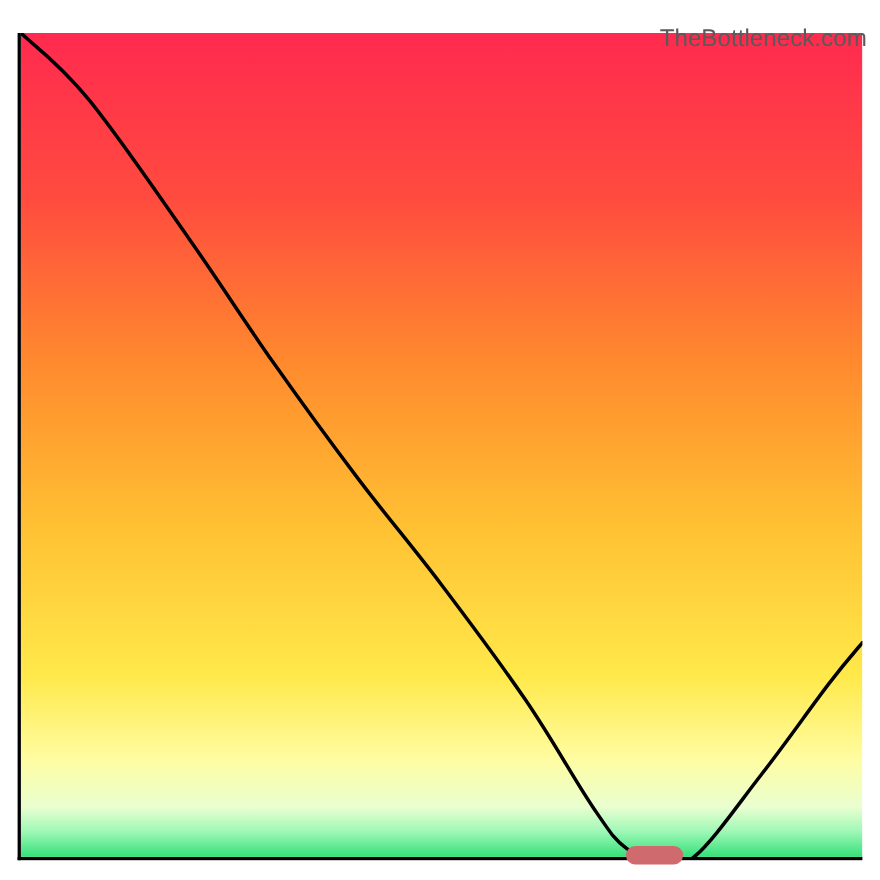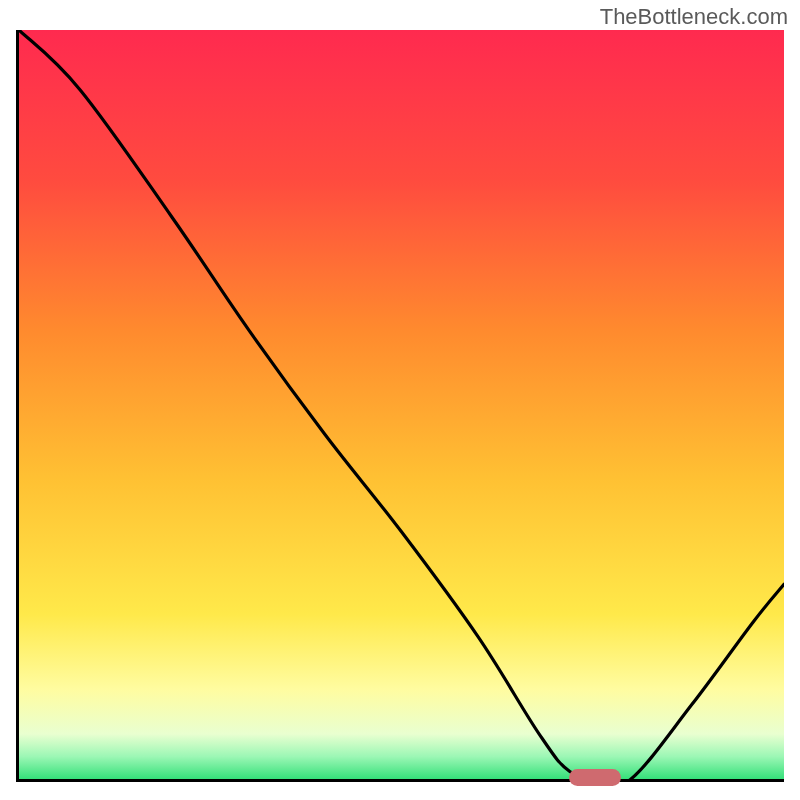--- a/index.html
+++ b/index.html
@@ -6,21 +6,21 @@
   body {
     width: 800px;
     height: 800px;
     background: #ffffff;
     position: relative;
     font-family: Arial, sans-serif;
     overflow: hidden;
   }
   .watermark {
     position: absolute;
-    top: 4px;
+    top: 22px;
     right: 12px;
     font-size: 22px;
     font-weight: 500;
     color: #5a5a5a;
     z-index: 10;
   }
   .plot-area {
     position: absolute;
     left: 16px;
     top: 30px;

